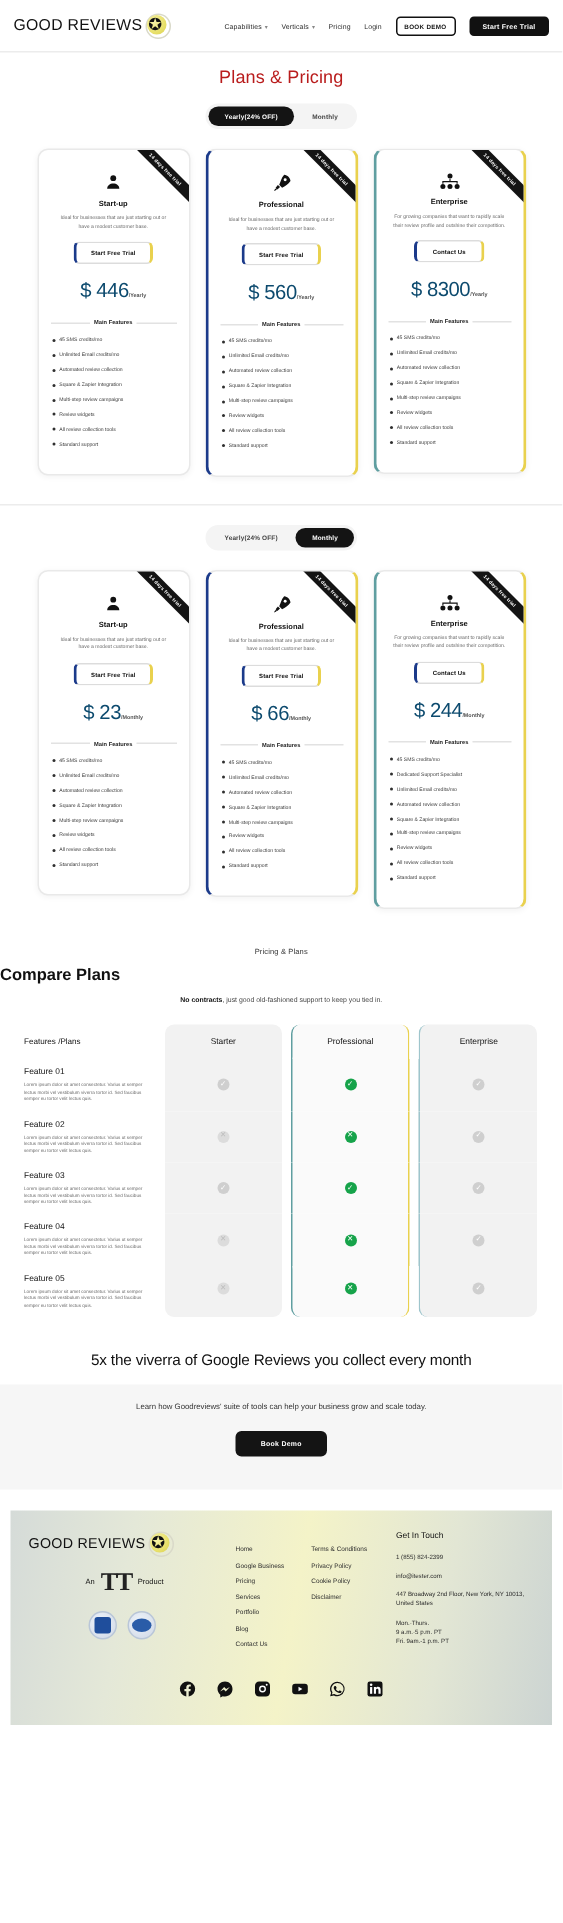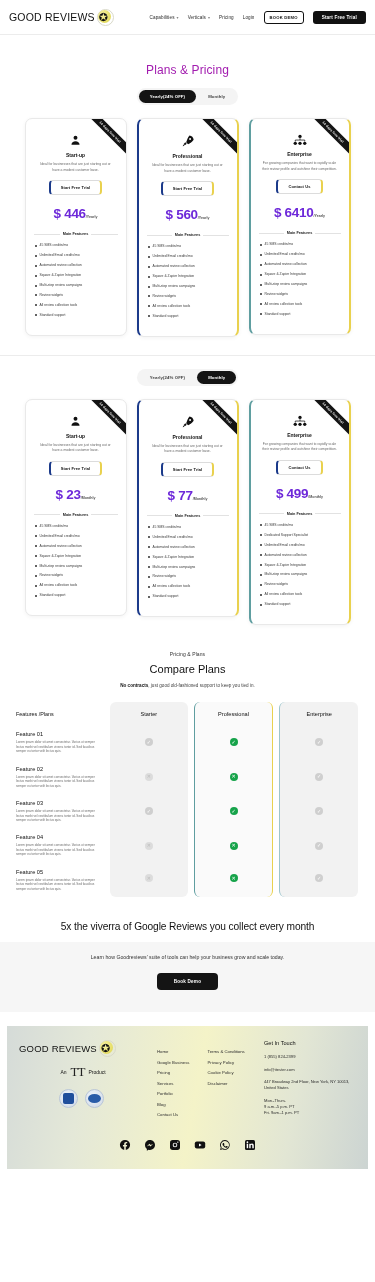--- a/index.html
+++ b/index.html
@@ -50,22 +50,22 @@
   .btn-trial {
     font-size: 4.6px; font-weight: 700; letter-spacing: .2px;
     border: none; border-radius: 3px; padding: 4px 9px; background: #111;
     color: #fff; cursor: pointer; white-space: nowrap;
   }
 
   .hr-line { height:1px; background:#ececec; width:100%; }
 
   
   .page-title {
-    text-align:center; font-size: 12px; font-weight: 400; color:#a21caf;
-    margin-top: 28px; letter-spacing: .1px;
+    text-align:center; font-size: 12px; font-weight: 400; color:#b91c1c;
+    margin-top: 9px; letter-spacing: .1px;
   }
 
   
   .toggle-wrap { display:flex; justify-content:center; margin-top: 11px; }
   .toggle {
     display:flex; background:#f4f4f4; border-radius: 999px; padding: 2px; gap: 1px;
   }
   .toggle button {
     font-family: inherit; border: none; cursor: pointer;
     font-size: 4.3px; font-weight: 700; letter-spacing:.1px;
@@ -105,21 +105,21 @@
   .pcta-wrap { display:flex; justify-content:center; margin-bottom: 9px; }
   .pcta {
     font-family: inherit; cursor:pointer; background:#fff;
     border: 1px solid #dcdcdc; border-left: 2px solid #1b3a8a; border-right: 2px solid #e9d14e;
     border-radius: 4px; font-size: 4px; font-weight:700; color:#111;
     padding: 4px 10px; letter-spacing:.1px; white-space: nowrap;
   }
   .price-line {
     text-align:center; margin-bottom: 10px; white-space: nowrap;
   }
-  .price-amt { font-size: 13.5px; font-weight: 700; color:#6d28d9; letter-spacing:-.3px; }
+  .price-amt { font-size: 13.5px; font-weight: 400; color:#0c4a6e; letter-spacing:-.3px; }
   .price-per { font-size: 3.6px; color:#555; font-weight:700; }
 
   .feat-head {
     display:flex; align-items:center; gap:3px; justify-content:center;
     margin-bottom: 7px;
   }
   .feat-head .ln { flex:1; height:1px; background:#e2e2e2; }
   .feat-head .ttl { font-size: 3.8px; font-weight:700; color:#222; white-space: nowrap; }
   .feat-list { list-style:none; }
   .feat-list li {
@@ -127,21 +127,21 @@
     padding-left: 6px; margin-bottom: 5.5px;
   }
   .feat-list li:before {
     content:""; position:absolute; left:1px; top: 1.6px;
     width: 2px; height: 2px; border-radius:50%; background:#2f2f2f;
   }
 
   
   .compare { margin-top: 26px; }
   .compare-eyebrow { text-align:center; font-size:5px; color:#333; letter-spacing:.1px; }
-  .compare-title { text-align:center; font-size: 11px; color:#111; font-weight: 400; margin-top: 6px; }
+  .compare-title { font-size: 11px; color:#111; font-weight: 700; margin-top: 6px; }
   .compare-sub { text-align:center; font-size:4.6px; color:#444; margin-top: 8px; }
   .compare-sub b { font-weight:700; color:#111; }
 
   .ctable { margin-top: 14px; padding: 0 14px; }
   .ctable-head { display:flex; align-items:stretch; }
   .chead-feat {
     width: 93px; flex: none; font-size: 5.4px; color:#111; display:flex; align-items:center;
     padding-left: 2px;
   }
   .chead-col {
@@ -192,21 +192,21 @@
     background: linear-gradient(100deg, #d5dbd8 0%, #e4e8d8 22%, #f4f3c8 52%, #e2e6d4 78%, #ccd4d2 100%);
     padding: 14px 12px 18px;
     position: relative;
   }
   .footer-top { display:flex; }
   .f-brand { width: 138px; flex: none; }
   .f-brand-row { display:flex; align-items:center; gap:2px; }
   .f-brand-text { font-size: 9.5px; color:#111; letter-spacing:.2px; }
   .f-prod { display:flex; align-items:center; justify-content:center; gap:4px; margin-top:7px; margin-left:-10px; }
   .f-prod span { font-size: 5px; color:#111; }
-  .f-prod .tt { font-size: 13px; font-weight:400; letter-spacing:-1px; color:#222; font-family:"Liberation Serif", serif; }
+  .f-prod .tt { font-size: 17px; font-weight:700; letter-spacing:-1px; color:#222; font-family:"Liberation Serif", serif; }
   .f-badges { display:flex; gap:7px; margin-top: 9px; justify-content:center; margin-left:-14px; }
   .f-badge {
     width: 19px; height: 19px; border-radius: 50%;
     background: radial-gradient(circle at 40% 35%, #eef3fa, #cfd8e6);
     border: 1px solid #b9c6d8; display:flex; align-items:center; justify-content:center;
   }
   .f-badge .inner {
     width: 11px; height: 11px; border-radius: 2px; background:#1f4e9c;
   }
   .f-badge.pill .inner { border-radius: 50%; background:#2a5ca8; width:13px; height:9px; }
@@ -338,21 +338,21 @@
           <circle cx="13" cy="16.2" r="3.1" fill="#111"></circle>
           <circle cx="21.8" cy="16.2" r="3.1" fill="#111"></circle>
           <path d="M13 6.6v3.4M4.2 12.9v-2.8h17.6v2.8" stroke="#111" stroke-width="1.4" fill="none"></path>
         </svg>
       </div>
       <div class="pname">Enterprise</div>
       <div class="pdesc">For growing companies that want to rapidly scale their review profile and outshine their competition.</div>
       <div class="pcta-wrap">
         <button class="pcta">Contact Us</button>
       </div>
-      <div class="price-line"><span class="price-amt">$ 6410</span><span class="price-per">/Yearly</span></div>
+      <div class="price-line"><span class="price-amt">$ 8300</span><span class="price-per">/Yearly</span></div>
       <div class="feat-head">
         <span class="ln"></span>
         <span class="ttl">Main Features</span>
         <span class="ln"></span>
       </div>
       <ul class="feat-list">
         <li>45 SMS credits/mo</li>
         <li>Unlimited Email credits/mo</li>
         <li>Automated review collection</li>
         <li>Square &amp; Zapier Integration</li>
@@ -412,21 +412,21 @@
           <path d="M7.3 14.2l2.5 2.5-3.1 2.6-2-2z" fill="#111"></path>
           <circle cx="15.6" cy="8.4" r="1.7" fill="#fff"></circle>
           <path d="M3 21c.6-2.2 1.3-2.9 3.4-3.4C6 19.6 5.2 20.4 3 21z" fill="#111"></path>
         </svg>
       </div>
       <div class="pname">Professional</div>
       <div class="pdesc">Ideal for businesses that are just starting out or have a modest customer base.</div>
       <div class="pcta-wrap">
         <button class="pcta">Start Free Trial</button>
       </div>
-      <div class="price-line"><span class="price-amt">$ 77</span><span class="price-per">/Monthly</span></div>
+      <div class="price-line"><span class="price-amt">$ 66</span><span class="price-per">/Monthly</span></div>
       <div class="feat-head">
         <span class="ln"></span>
         <span class="ttl">Main Features</span>
         <span class="ln"></span>
       </div>
       <ul class="feat-list">
         <li>45 SMS credits/mo</li>
         <li>Unlimited Email credits/mo</li>
         <li>Automated review collection</li>
         <li>Square &amp; Zapier Integration</li>
@@ -445,21 +445,21 @@
           <circle cx="13" cy="16.2" r="3.1" fill="#111"></circle>
           <circle cx="21.8" cy="16.2" r="3.1" fill="#111"></circle>
           <path d="M13 6.6v3.4M4.2 12.9v-2.8h17.6v2.8" stroke="#111" stroke-width="1.4" fill="none"></path>
         </svg>
       </div>
       <div class="pname">Enterprise</div>
       <div class="pdesc">For growing companies that want to rapidly scale their review profile and outshine their competition.</div>
       <div class="pcta-wrap">
         <button class="pcta">Contact Us</button>
       </div>
-      <div class="price-line"><span class="price-amt">$ 499</span><span class="price-per">/Monthly</span></div>
+      <div class="price-line"><span class="price-amt">$ 244</span><span class="price-per">/Monthly</span></div>
       <div class="feat-head">
         <span class="ln"></span>
         <span class="ttl">Main Features</span>
         <span class="ln"></span>
       </div>
       <ul class="feat-list">
         <li>45 SMS credits/mo</li>
         <li>Dedicated Support Specialist</li>
         <li>Unlimited Email credits/mo</li>
         <li>Automated review collection</li>

